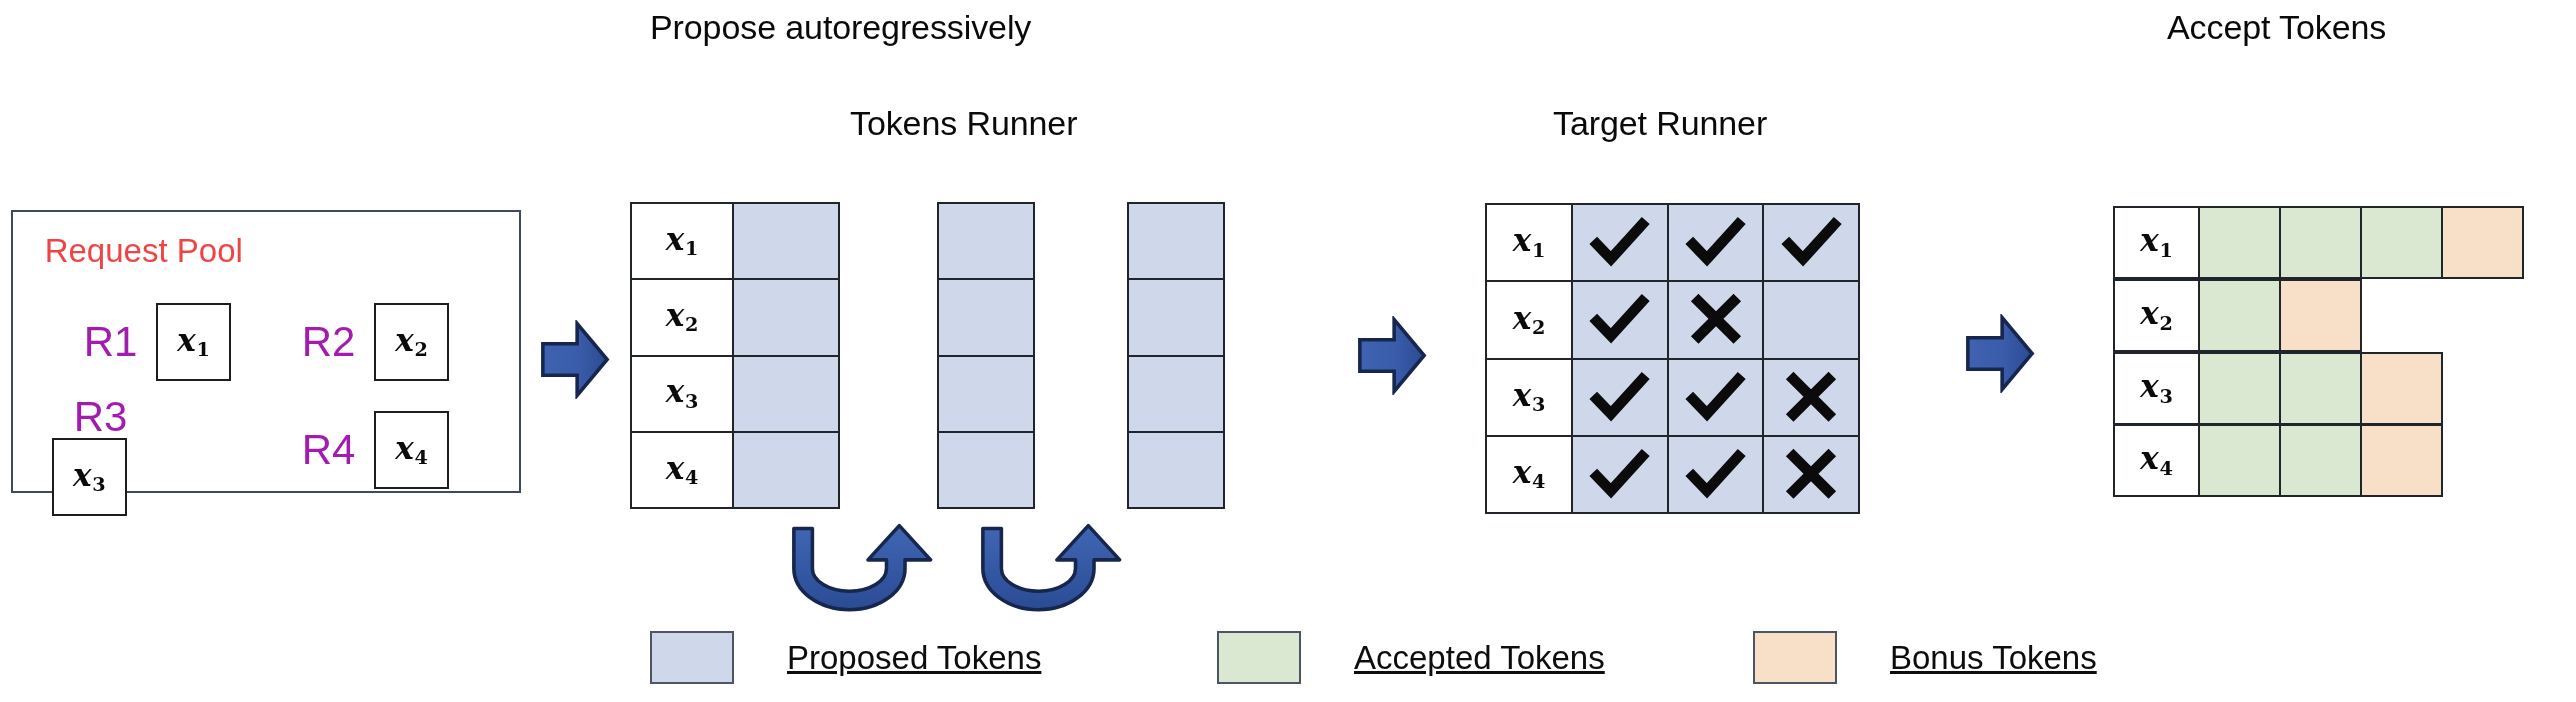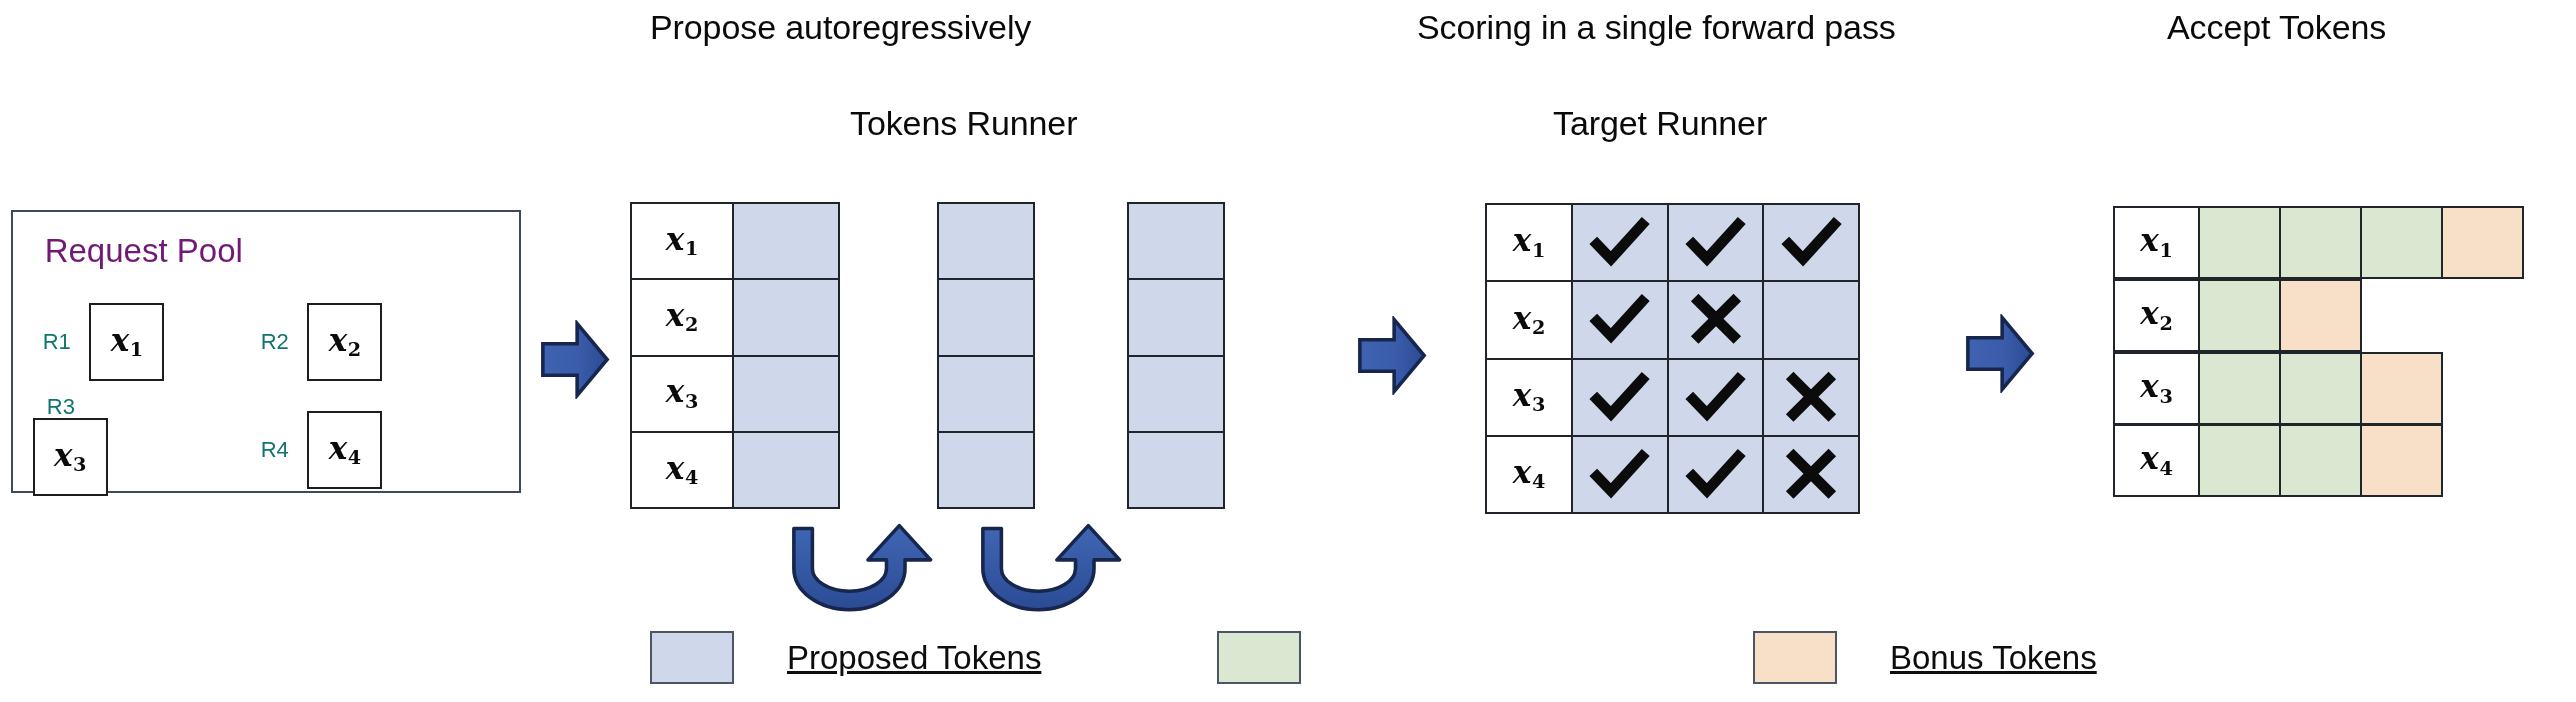--- a/index.html
+++ b/index.html
@@ -25,24 +25,24 @@
     white-space:nowrap;
     color:#0a0a0a;
   }
 
   
   #request-pool{
     left:10.7px;top:210px;width:510px;height:283px;
     border:2.1px solid #3c4a5e;background:#ffffff;
   }
   #request-pool-title{
-    position:absolute;left:32px;top:20px;font-size:33px;white-space:nowrap;color:#701a75;
+    position:absolute;left:32px;top:20px;font-size:33px;white-space:nowrap;color:#ef4444;
   }
   .req-cell{position:absolute;display:flex;align-items:center;}
-  .req-label{font-size:22px;line-height:1;margin-right:18.6px;color:#0f766e;}
+  .req-label{font-size:42px;line-height:1;margin-right:18.6px;color:#a21caf;margin-left:41px;}
   .req-box{
     width:71px;height:74px;border:2.9px solid #1d1d1d;background:#fff;
     display:flex;align-items:center;justify-content:center;
   }
 
   
   .tok{
     font-family:"DejaVu Serif","Liberation Serif",serif;
     font-style:italic;font-weight:700;font-size:31px;line-height:1;
     color:#0b0b0b;white-space:nowrap;display:inline-block;
@@ -110,21 +110,20 @@
 </style>
 </head>
 <body>
 
 <div class="stage">
 
   <div class="title" style="left:650px;top:10px;">Propose autoregressively</div>
 
   <div class="title" style="left:850px;top:106px;">Tokens Runner</div>
 
-  <div class="title" style="left:1417px;top:10px;">Scoring in a single forward pass</div>
 
   <div class="title" style="left:1553px;top:106px;">Target Runner</div>
 
   <div class="title" style="left:2167px;top:10px;">Accept Tokens</div>
 
   <div class="abs" id="request-pool">
     <div id="request-pool-title">Request Pool</div>
 
     <div class="req-cell" style="left:30px;top:91px;">
       <span class="req-label">R1</span>
@@ -423,20 +422,21 @@
     </div>
   </div>
 
   <div class="legend-item" style="left:650px;top:631px;">
     <span class="legend-swatch" style="background:#cfd8ea;"></span>
     <span class="legend-label">Proposed Tokens</span>
   </div>
 
   <div class="legend-item" style="left:1217px;top:631px;">
     <span class="legend-swatch" style="background:#dbe8d1;"></span>
+    <span class="legend-label">Accepted Tokens</span>
   </div>
 
   <div class="legend-item" style="left:1753px;top:631px;">
     <span class="legend-swatch" style="background:#f7dfc8;"></span>
     <span class="legend-label">Bonus Tokens</span>
   </div>
 
 </div>
 
 

